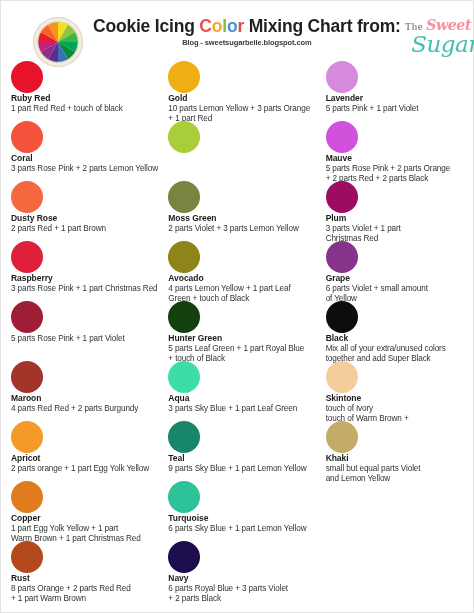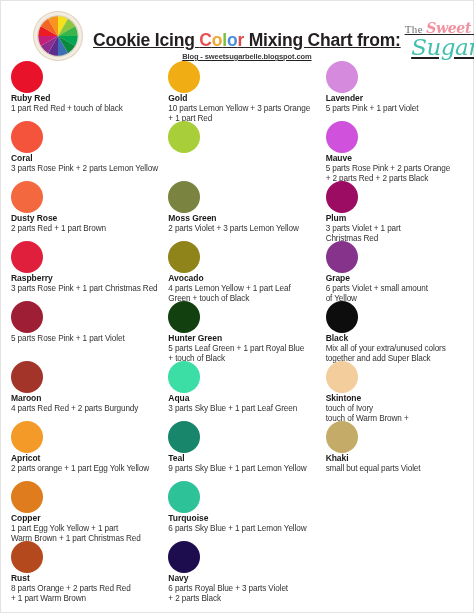--- a/index.html
+++ b/index.html
@@ -22,24 +22,23 @@
     box-sizing: border-box;
     border: 1px solid #e3e3e3;
     background: #ffffff;
   }
 
   
   #header {
     position: relative;
     height: 60px;
     display: flex;
-    align-items: flex-end;
-    padding: 0 6px;
+    align-items: flex-start;
+    padding: 16px 6px;
     box-sizing: border-box;
-    text-decoration: underline;
   }
   #color-wheel-logo {
     width: 50px;
     height: 50px;
     flex: 0 0 50px;
     border-radius: 50%;
     background: #f3ece0;
     box-shadow: 0 0 0 1px #ded3c2 inset;
     padding: 4px;
     box-sizing: border-box;
@@ -367,18 +366,19 @@
             <div class="color-name">Skintone</div>
             <div class="color-recipe">touch of Ivory</div>
             <div class="color-recipe">touch of Warm Brown +</div>
           </div>
         </div>
         <div class="color-entry">
           <div class="swatch" style="background: rgb(196, 171, 104);"></div>
           <div class="entry-text">
             <div class="color-name">Khaki</div>
             <div class="color-recipe">small but equal parts Violet</div>
+            <div class="color-recipe">and Lemon Yellow</div>
           </div>
         </div>
       </div>
     </div>
 
 </div>
 
 </body></html>

